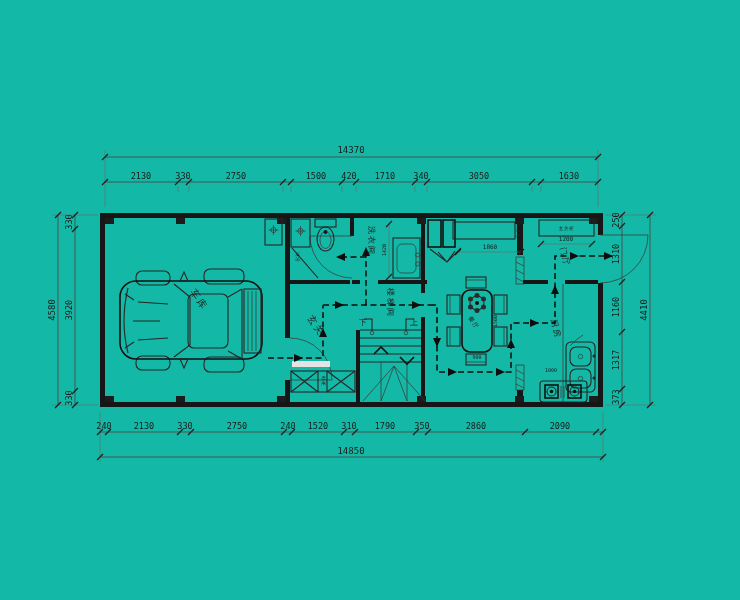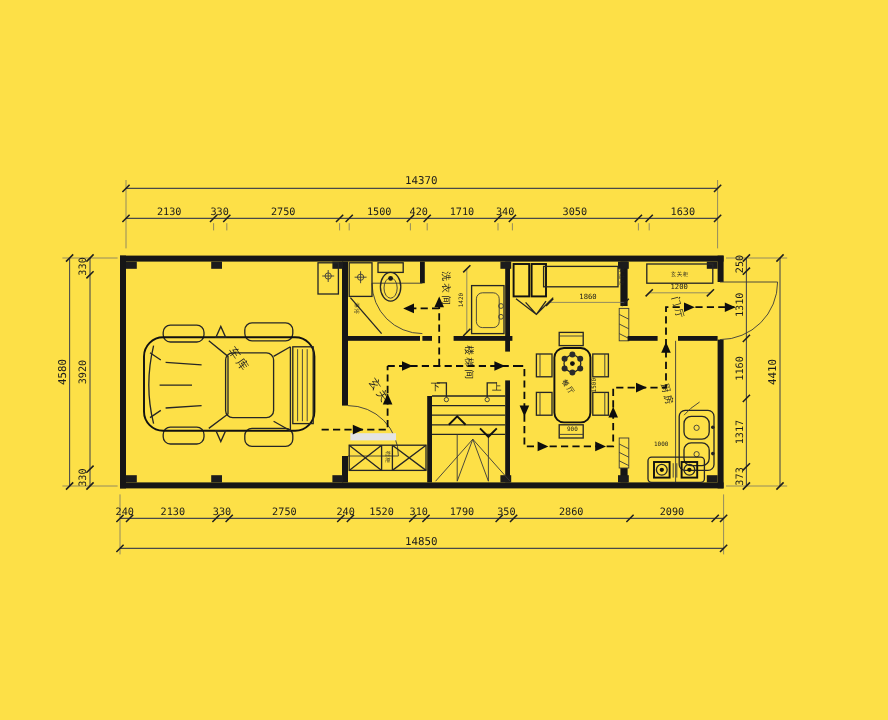--- a/index.html
+++ b/index.html
@@ -1,16 +1,16 @@
 <!DOCTYPE html>
 <html><head>
 <meta charset="utf-8">
 <style>
   html,body{margin:0;padding:0;background:#ffffff;}
-  .page{width:740px;height:600px;background:#fde047;position:relative;overflow:hidden;}
+  .page{width:740px;height:600px;background:#14b8a6;position:relative;overflow:hidden;}
   svg{display:block;}
   .wall{fill:#161616;stroke:none;}
   .col{fill:#1c1c1c;}
   .ln{stroke:#262626;stroke-width:1.1;fill:none;}
   .lnb{stroke:#111;stroke-width:1.6;fill:none;}
   .thin{stroke:#3a3a3a;stroke-width:0.75;fill:none;}
   .dimline{stroke:#4a4a4a;stroke-width:0.9;fill:none;}
   .ext{stroke:#6a6a6a;stroke-width:0.6;fill:none;}
   .tick{stroke:#1f1f1f;stroke-width:1.3;fill:none;}
   .dash{stroke:#0d0d0d;stroke-width:1.5;fill:none;stroke-dasharray:6 3.5;}

